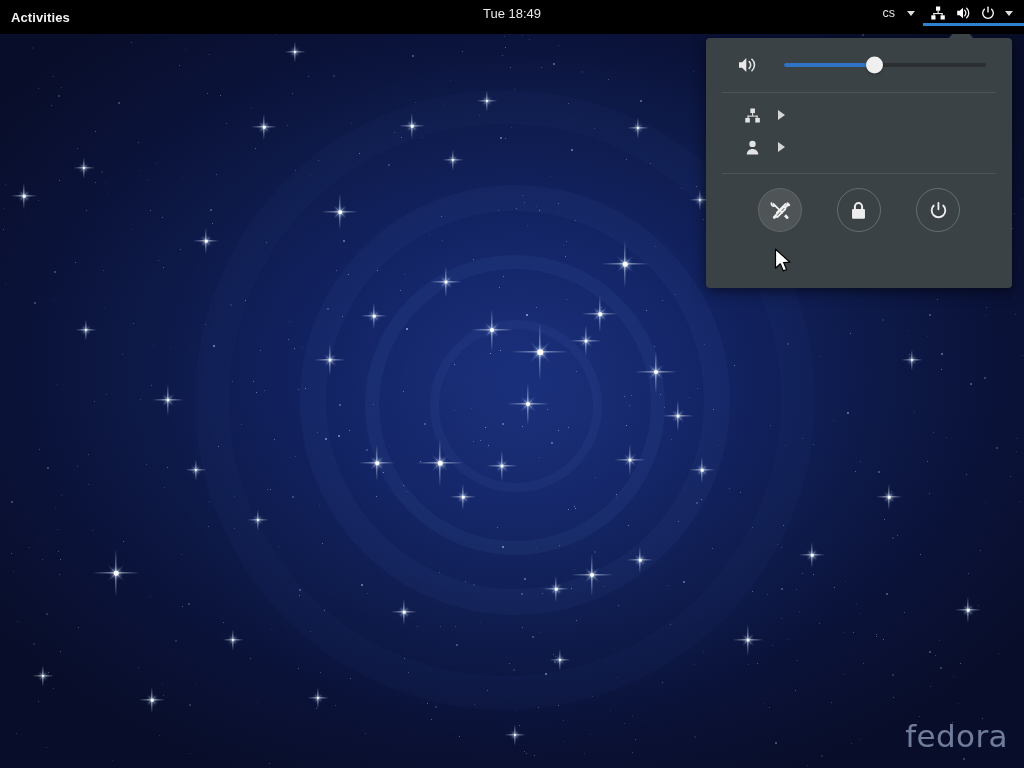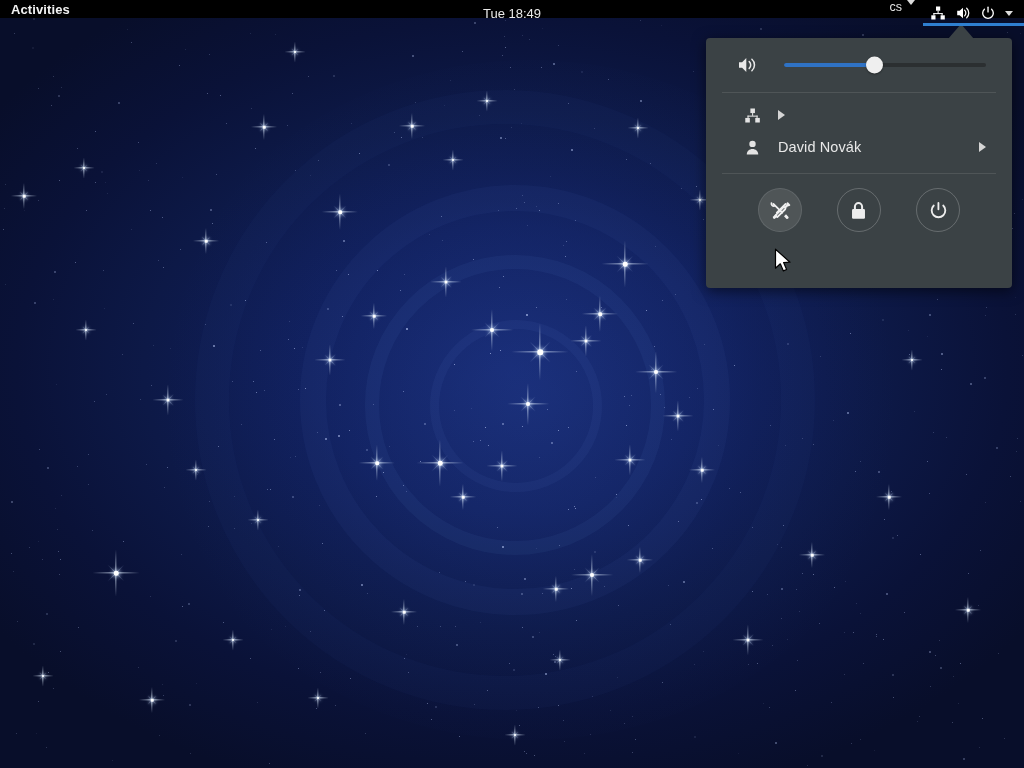--- a/index.html
+++ b/index.html
@@ -68,21 +68,21 @@
     position:absolute; right:16px; bottom:14px;
     font-size:31px; letter-spacing:0.4px;
     color:rgba(176,192,224,0.62);
     font-family:"DejaVu Sans", sans-serif;
     font-weight:400;
     user-select:none;
   }
 
   
   #top-bar {
-    position:absolute; left:0; top:0; width:1024px; height:18px;
+    position:absolute; left:0; top:0; width:1024px; height:34px;
     background:#000000;
     display:flex; align-items:center;
     z-index:40;
     font-size:12.5px;
     color:#e6e6e6;
   }
   #activities {
     padding:0 10px 0 11px; height:26px; display:flex; align-items:center;
     font-weight:700; font-size:13px; color:#f2f2f2; letter-spacing:0.1px;
   }
@@ -90,21 +90,21 @@
     position:absolute; left:0; right:0; top:0; height:26px;
     display:flex; align-items:center; justify-content:center;
     pointer-events:none;
   }
   #clock { font-size:13px; color:#eaeaea; font-weight:400; pointer-events:auto; }
   #status-area {
     position:absolute; right:0; top:0; height:26px;
     display:flex; align-items:center;
   }
   #kbd-indicator {
-    display:flex; align-items:flex-start; gap:5px;
+    display:flex; align-items:center; gap:12px;
     padding:0 6px; height:26px; color:#e3e3e3; font-size:12.5px;
   }
   #aggregate-menu-button {
     display:flex; align-items:center; gap:9px;
     padding:0 11px 0 9px; height:26px;
     position:relative;
   }
   #aggregate-menu-button::after {
     content:""; position:absolute; left:2px; right:0; bottom:0; height:3px;
     background:#2f7fd1;
@@ -1102,20 +1102,21 @@
       </div>
       <div class="star" style="left:515px;top:735px;">
         <i class="d1" style="width:10.4px;height:1px;"></i>
         <i class="d2" style="width:10.4px;height:1px;"></i>
         <i class="h" style="width:20.8px;height:1.3px;"></i>
         <i class="v" style="width:1.3px;height:20.8px;"></i>
         <b style="width:2.0px;height:2.0px;"></b>
       </div>
     </div>
 
+  <div id="fedora-mark">fedora</div>
 </div>
 
 <div id="top-bar">
 
   <div id="activities">
     <span>Activities</span>
   </div>
 
   <div id="clock-wrap">
     <div id="clock">Tue 18:49</div>
@@ -1188,21 +1189,20 @@
         <rect x="11.8" y="8.1" width="1" height="2.4" fill="#e3e3e3"></rect>
       </svg>
       <span class="row-arrow"></span>
     </div>
 
     <div class="menu-row">
       <svg class="row-icon" viewBox="0 0 16 16">
         <circle cx="8" cy="4.6" r="3.0" fill="#e3e3e3"></circle>
         <path d="M2.6 14.6c0-3.2 2.4-5.2 5.4-5.2s5.4 2 5.4 5.2z" fill="#e3e3e3"></path>
       </svg>
-      <span class="row-label">David Novák</span>
       <span class="row-arrow"></span>
     </div>
 
   </div>
 
   <div class="menu-sep"></div>
 
   <div id="action-row">
 
     <div class="act-btn hovered">

